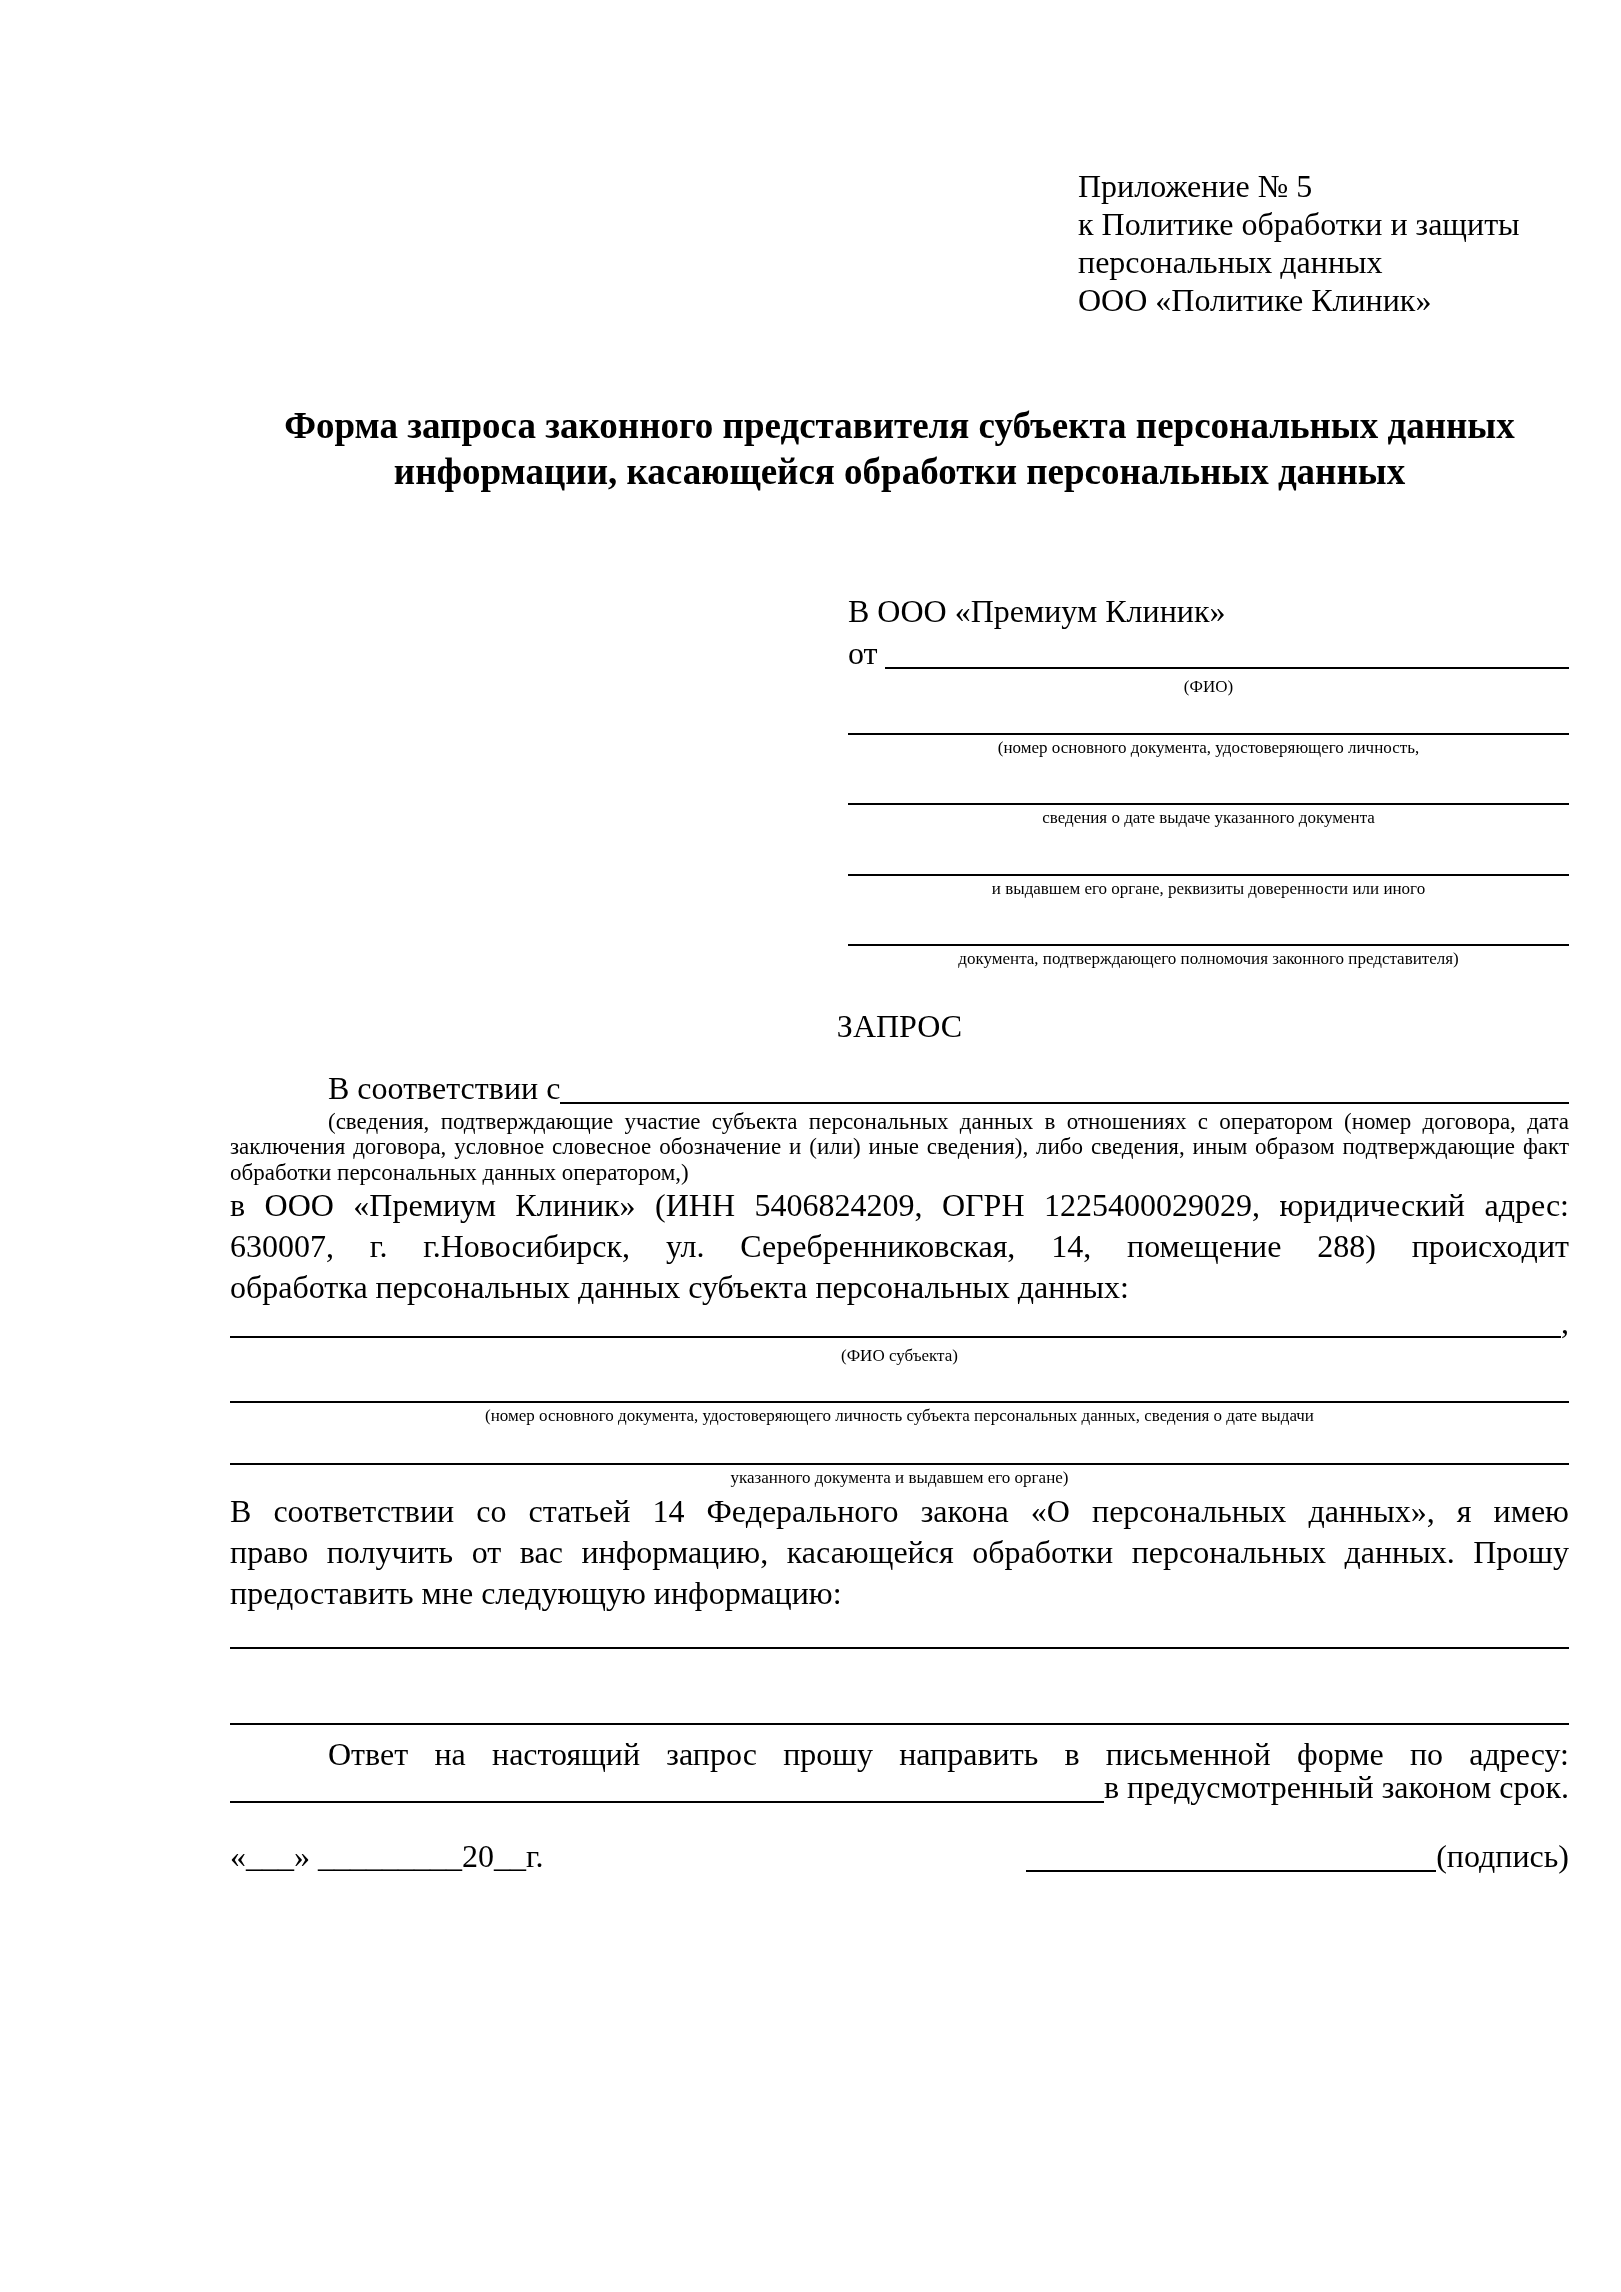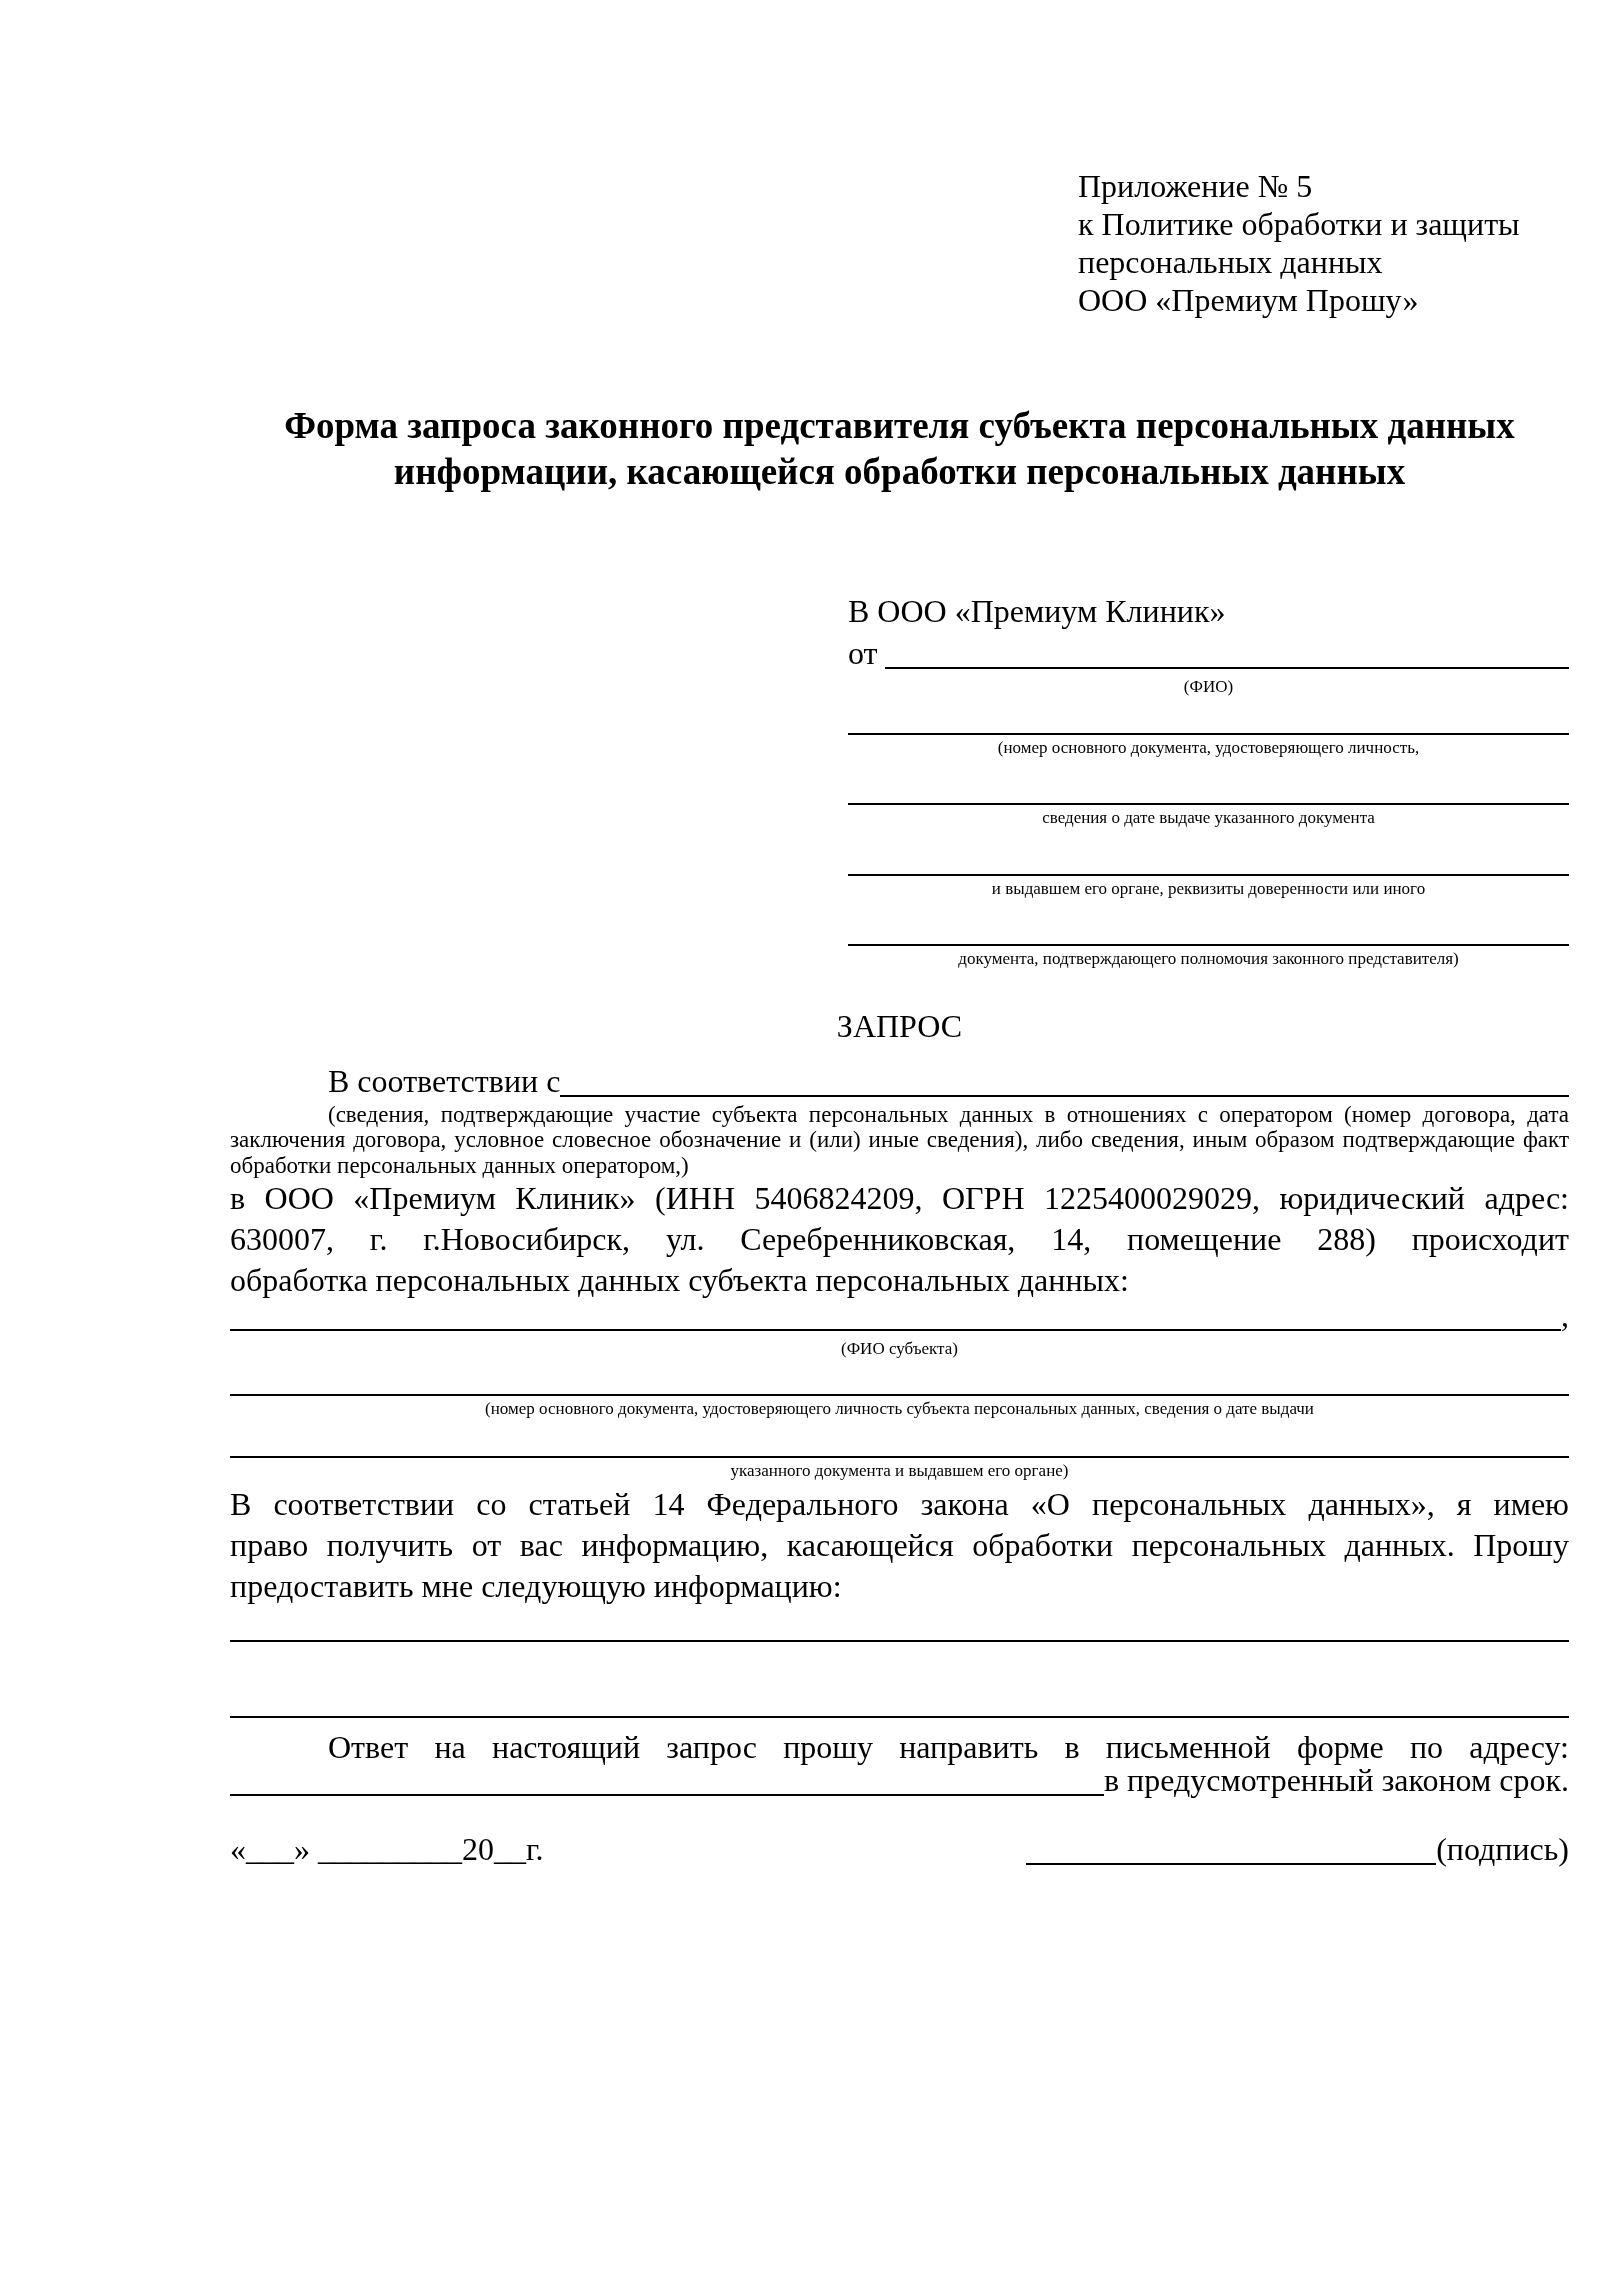--- a/index.html
+++ b/index.html
@@ -18,21 +18,21 @@
   .addressee{margin:96px 0 0 618px;}
   .write-row{display:flex;align-items:flex-end;height:42px;}
   .write-row .label{white-space:nowrap;margin-right:7.8px;}
   .fill{flex:1;border-bottom:2.9px solid #000;margin-bottom:4.9px;height:0;}
   .caption{font-size:17px;line-height:25.5px;text-align:center;}
   .rule{height:0;border-bottom:2.9px solid #000;}
   .field-group{margin-top:43px;}
   .field-group.first{margin-top:33px;}
   
   .zapros{margin-top:34px;text-align:center;}
-  .intro-row{display:flex;align-items:flex-end;height:42px;margin-left:98px;margin-top:13px;}
+  .intro-row{display:flex;align-items:flex-end;height:42px;margin-left:98px;margin-top:20px;}
   .cap-line{font-size:23px;line-height:25.5px;}
   .jl{text-align:justify;text-align-last:justify;}
   .cap-indent{text-indent:98px;}
   .body-line{line-height:41px;}
   .comma-row{display:flex;align-items:flex-end;height:35px;}
   .comma-row .fill{margin-bottom:4.9px;}
   .r33{margin-top:32px;}
   .r36{margin-top:35px;}
   .law{margin-top:0;}
   .blank1{margin-top:33px;}
@@ -48,21 +48,21 @@
 </style>
 </head>
 <body>
 
 <div class="page">
 
   <div class="header-block">
     <div>Приложение № 5</div>
     <div>к Политике обработки и защиты</div>
     <div>персональных данных</div>
-    <div>ООО «Премиум Прошу»</div>
+    <div>ООО «Политике Клиник»</div>
   </div>
 
   <div class="doc-title">
     <div>Форма запроса законного представителя субъекта персональных данных</div>
     <div>информации, касающейся обработки персональных данных</div>
   </div>
 
   <div class="addressee">
     <div>В ООО «Премиум Клиник»</div>
     <div class="write-row">

